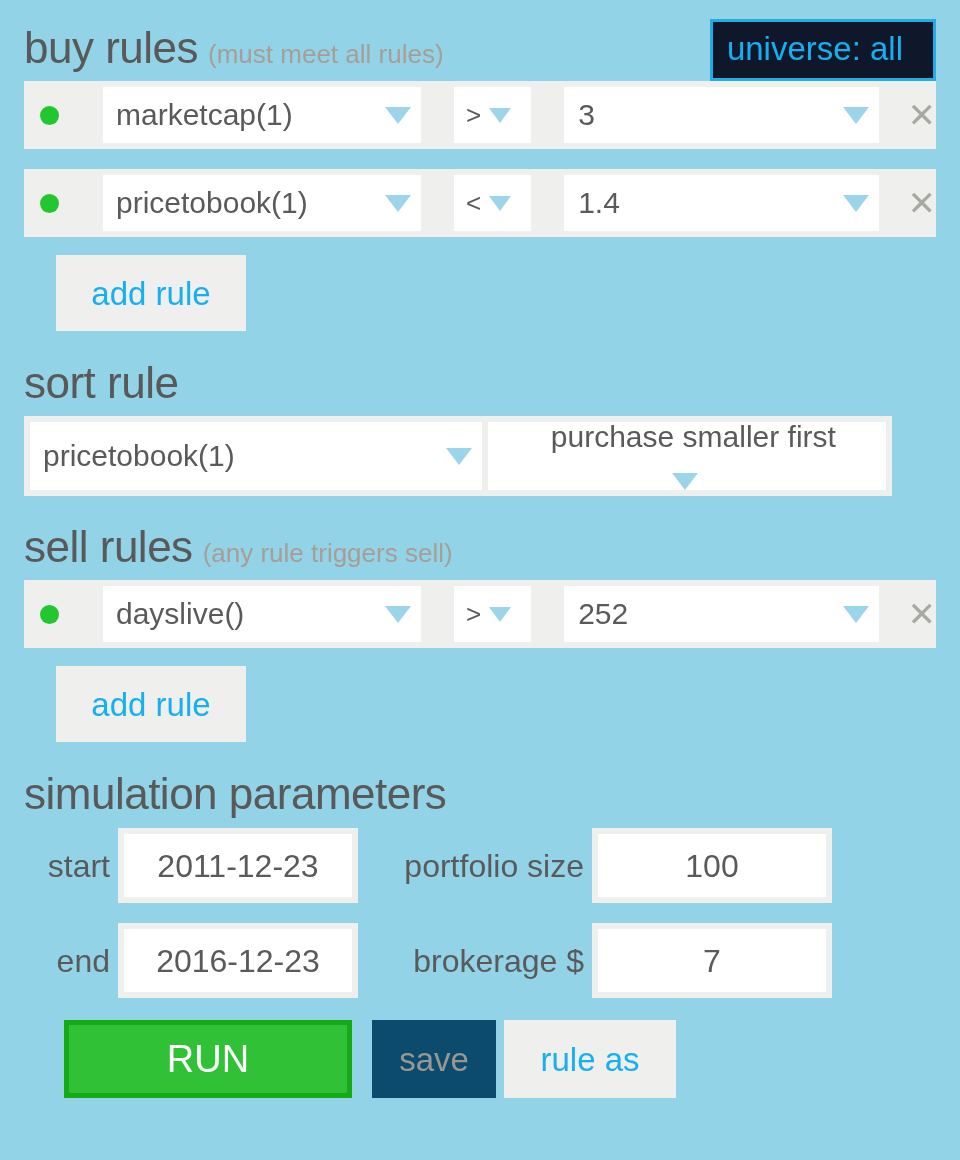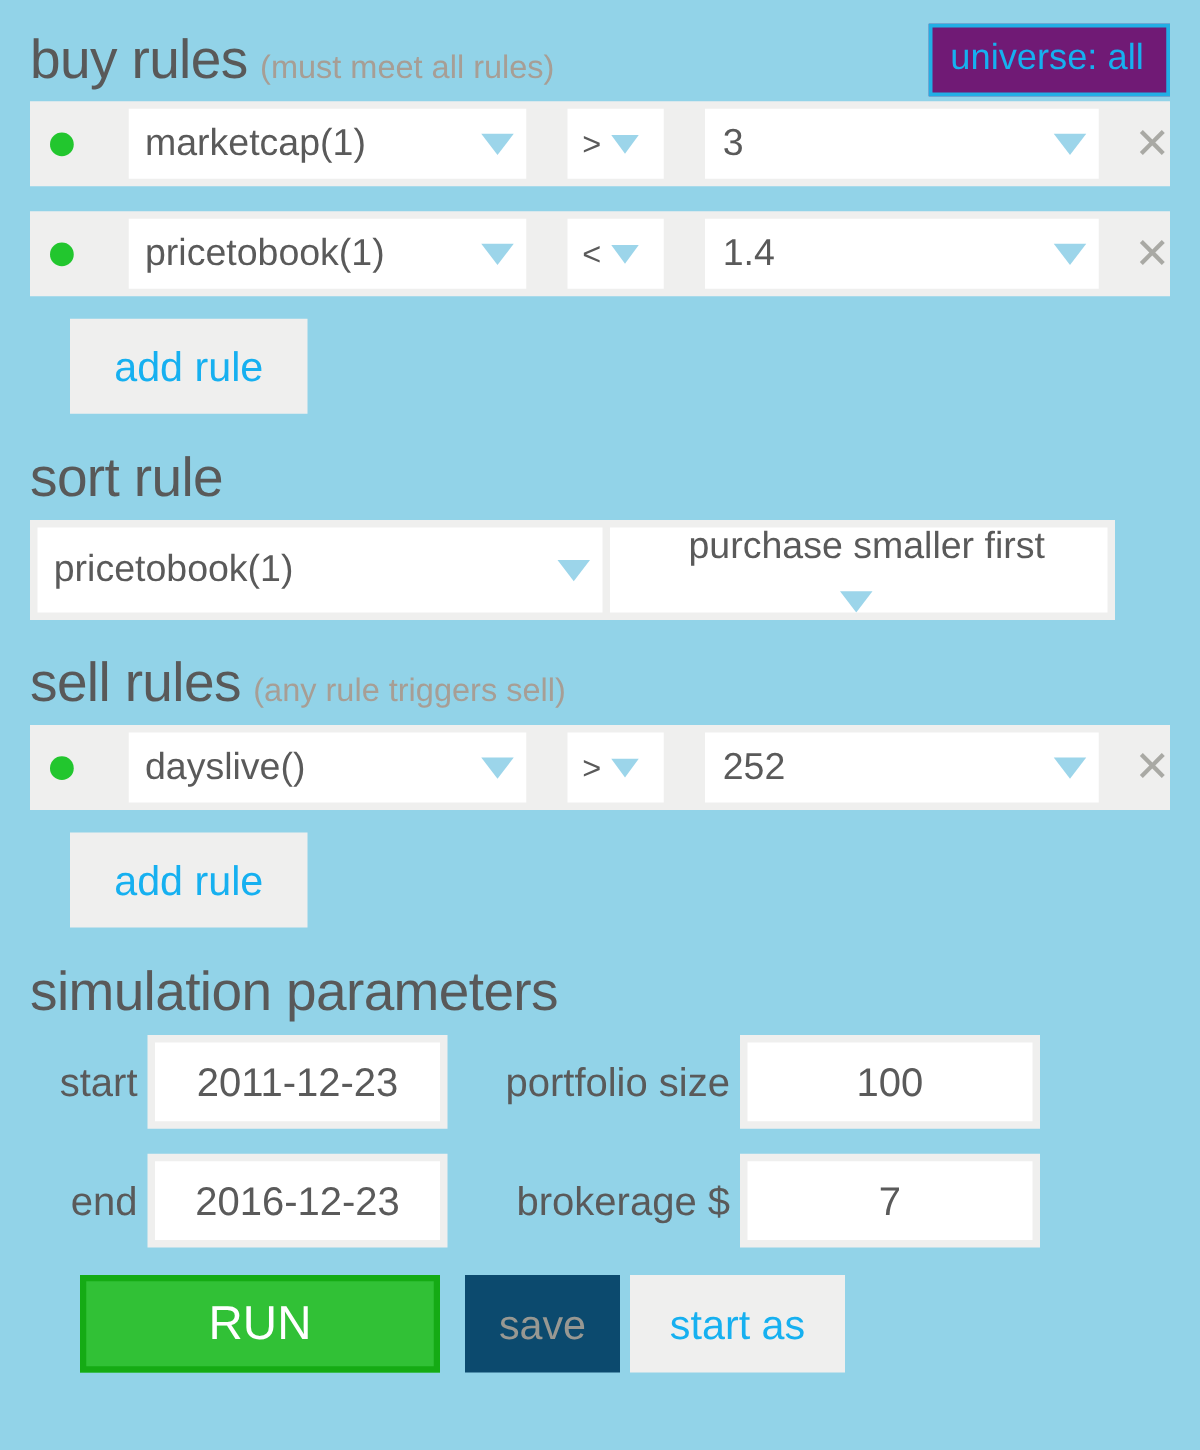--- a/index.html
+++ b/index.html
@@ -41,26 +41,26 @@
     color: #a79e95;
     margin-left: 10px;
     white-space: nowrap;
   }
 
   
   .universe-btn {
     position: absolute;
     right: 24px;
     top: 19px;
-    background: #701a75;
+    background: #0f172a;
     border: 3px solid #22aee5;
     color: #16b0f0;
-    font-size: 29px;
-    line-height: 1;
-    padding: 10px 18px 13px 14px;
+    font-size: 33px;
+    line-height: 1;
+    padding: 10px 30px 13px 14px;
     box-sizing: border-box;
     white-space: nowrap;
   }
 
   
   .rule-row {
     background: #efefee;
     display: flex;
     align-items: stretch;
     height: 68px;
@@ -394,17 +394,17 @@
   </div>
 
   <div class="actions" style="margin-top:22px;margin-left:8px;">
     <div class="btn-run">
       <span>RUN</span>
     </div>
     <div class="btn-save">
       <span>save</span>
     </div>
     <div class="btn-saveas">
-      <span>start as</span>
+      <span>rule as</span>
     </div>
   </div>
 
 </div>
 
 </body></html>

